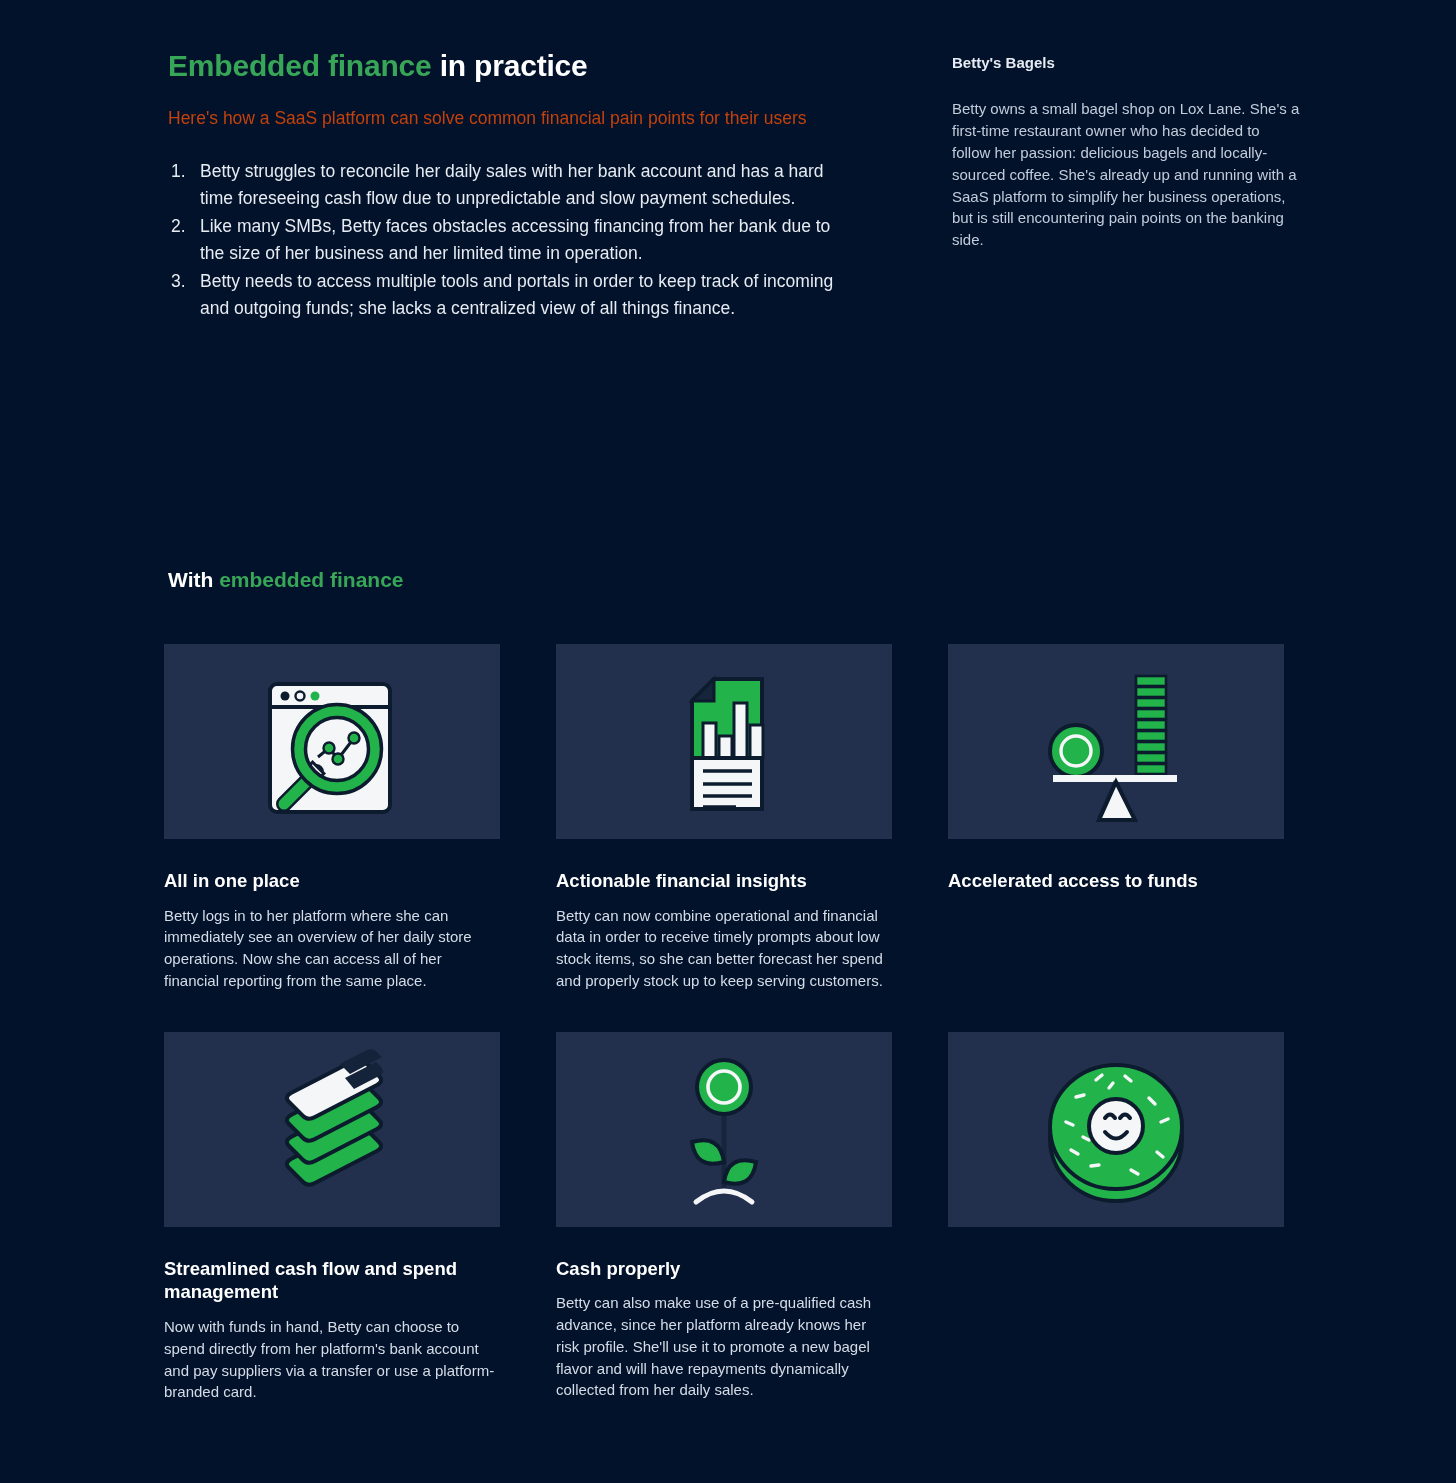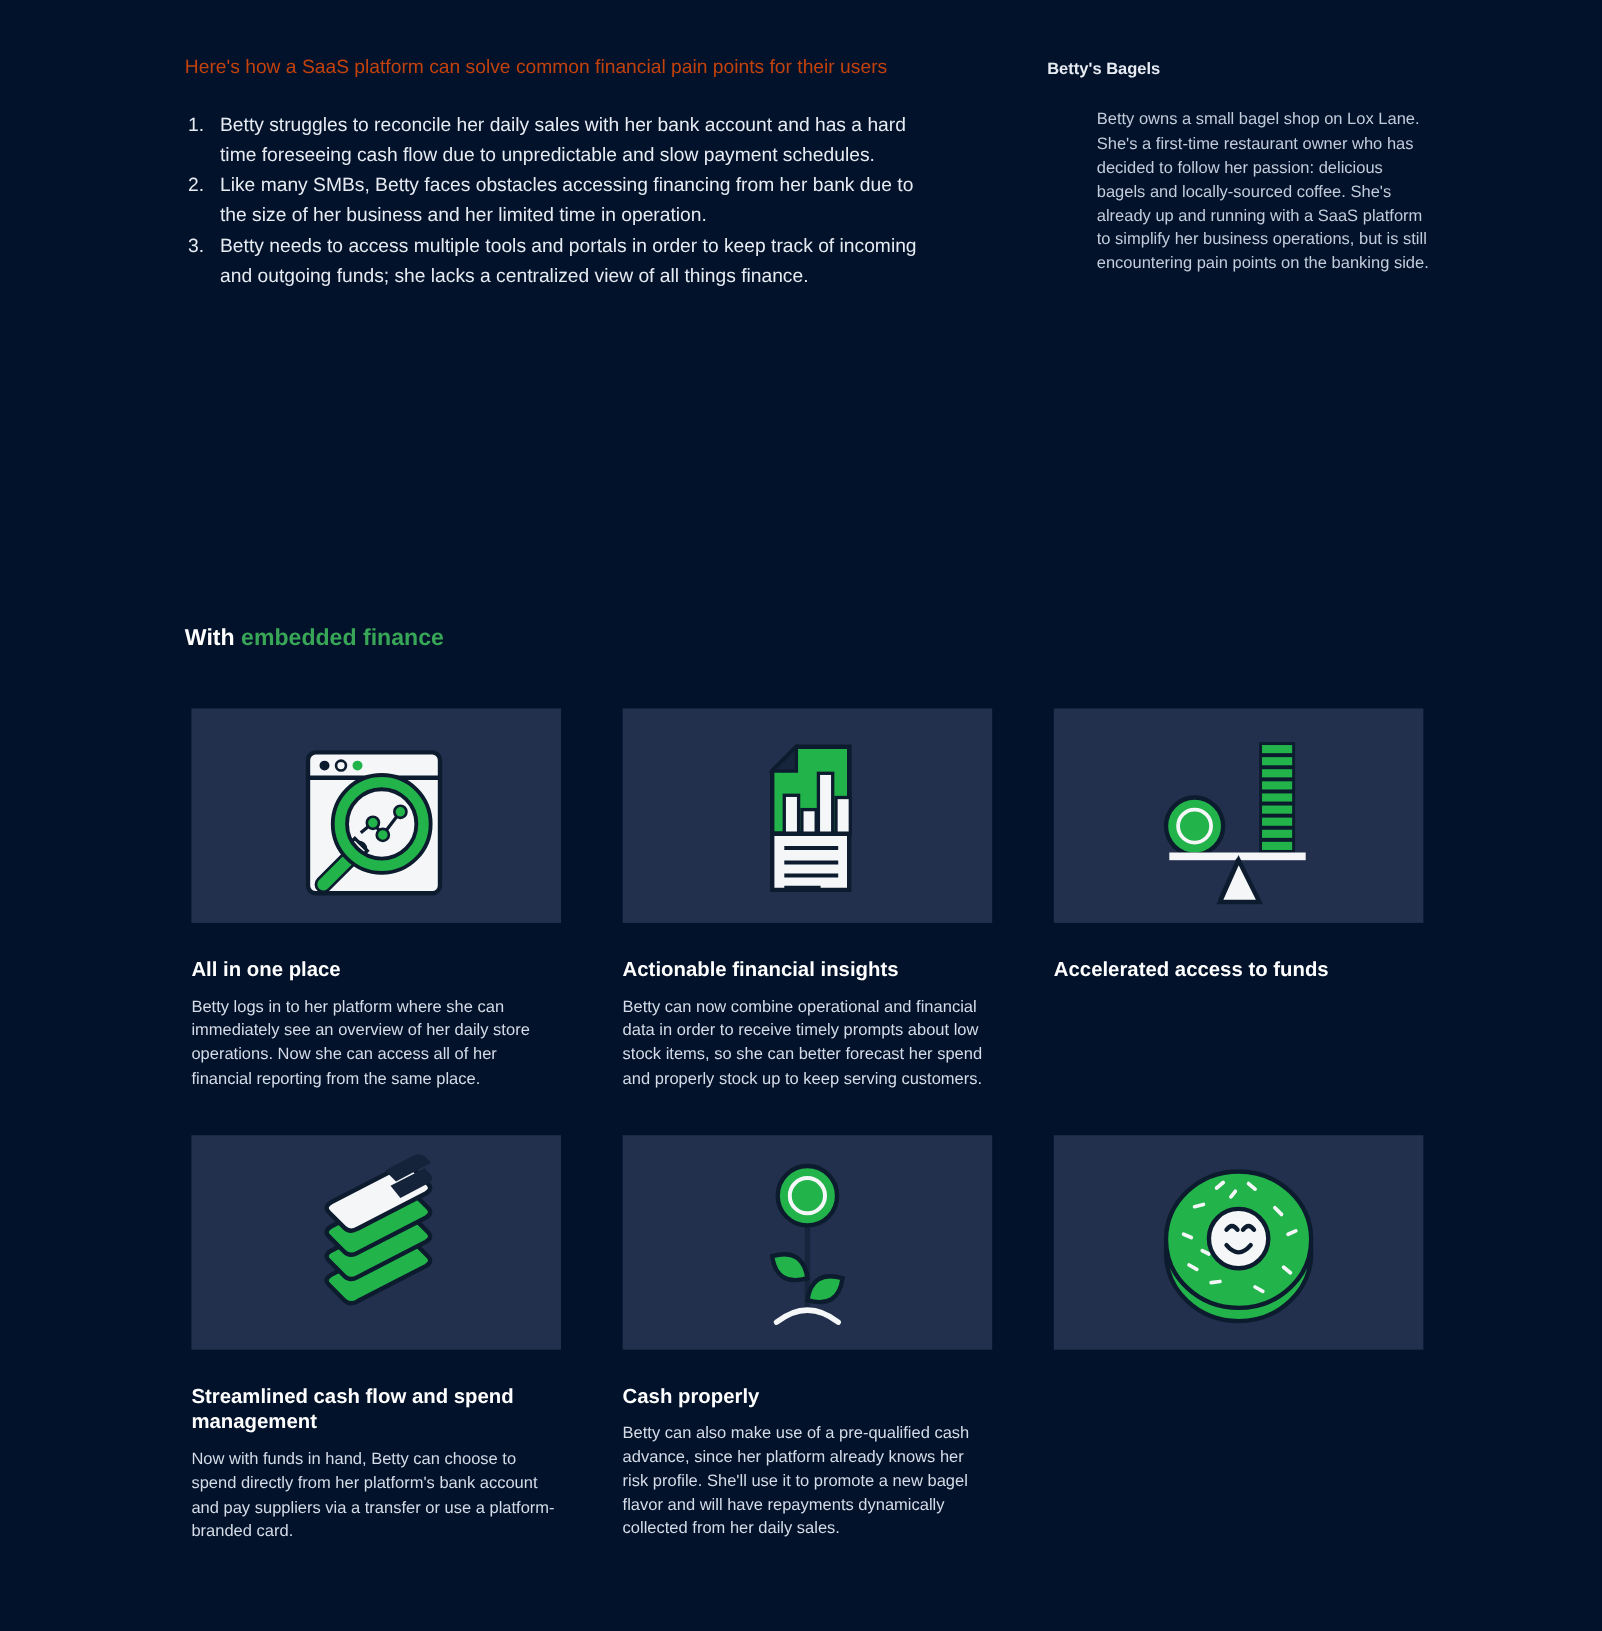--- a/index.html
+++ b/index.html
@@ -85,38 +85,37 @@
   .sidebar-title {
     font-size: 15px;
     font-weight: bold;
     color: #e7ebf2;
     margin-bottom: 27px;
   }
   .sidebar-body {
     font-size: 15px;
     line-height: 1.46;
     color: #c3ccda;
-    margin-left: 45px;
   }
 
   
   .section-heading {
     position: absolute;
     left: 168px;
     top: 568px;
     font-size: 21px;
     font-weight: bold;
     color: #ffffff;
   }
   .section-heading .green { color: #38a657; }
 
   
   .grid {
     position: absolute;
-    left: 174px;
+    left: 164px;
     top: 644px;
     width: 1120px;
     display: grid;
     grid-template-columns: 336px 336px 336px;
     column-gap: 56px;
     row-gap: 40px;
   }
 
   .card { width: 336px; }
 
@@ -147,20 +146,21 @@
   .card-body.standalone { padding-top: 0; }
 
   svg { display: block; }
 </style>
 </head>
 <body>
 
 <div class="page">
 
   <div class="intro">
+    <h1 class="headline"><span class="green">Embedded finance</span><span> in practice</span></h1>
 
     <p class="subhead">Here's how a SaaS platform can solve common financial pain points for their users</p>
 
 
     <ol class="painpoints">
       <li>Betty struggles to reconcile her daily sales with her bank account and has a hard time foreseeing cash flow due to unpredictable and slow payment schedules.</li>
       <li>Like many SMBs, Betty faces obstacles accessing financing from her bank due to the size of her business and her limited time in operation.</li>
       <li>Betty needs to access multiple tools and portals in order to keep track of incoming and outgoing funds; she lacks a centralized view of all things finance.</li>
     </ol>
   </div>

